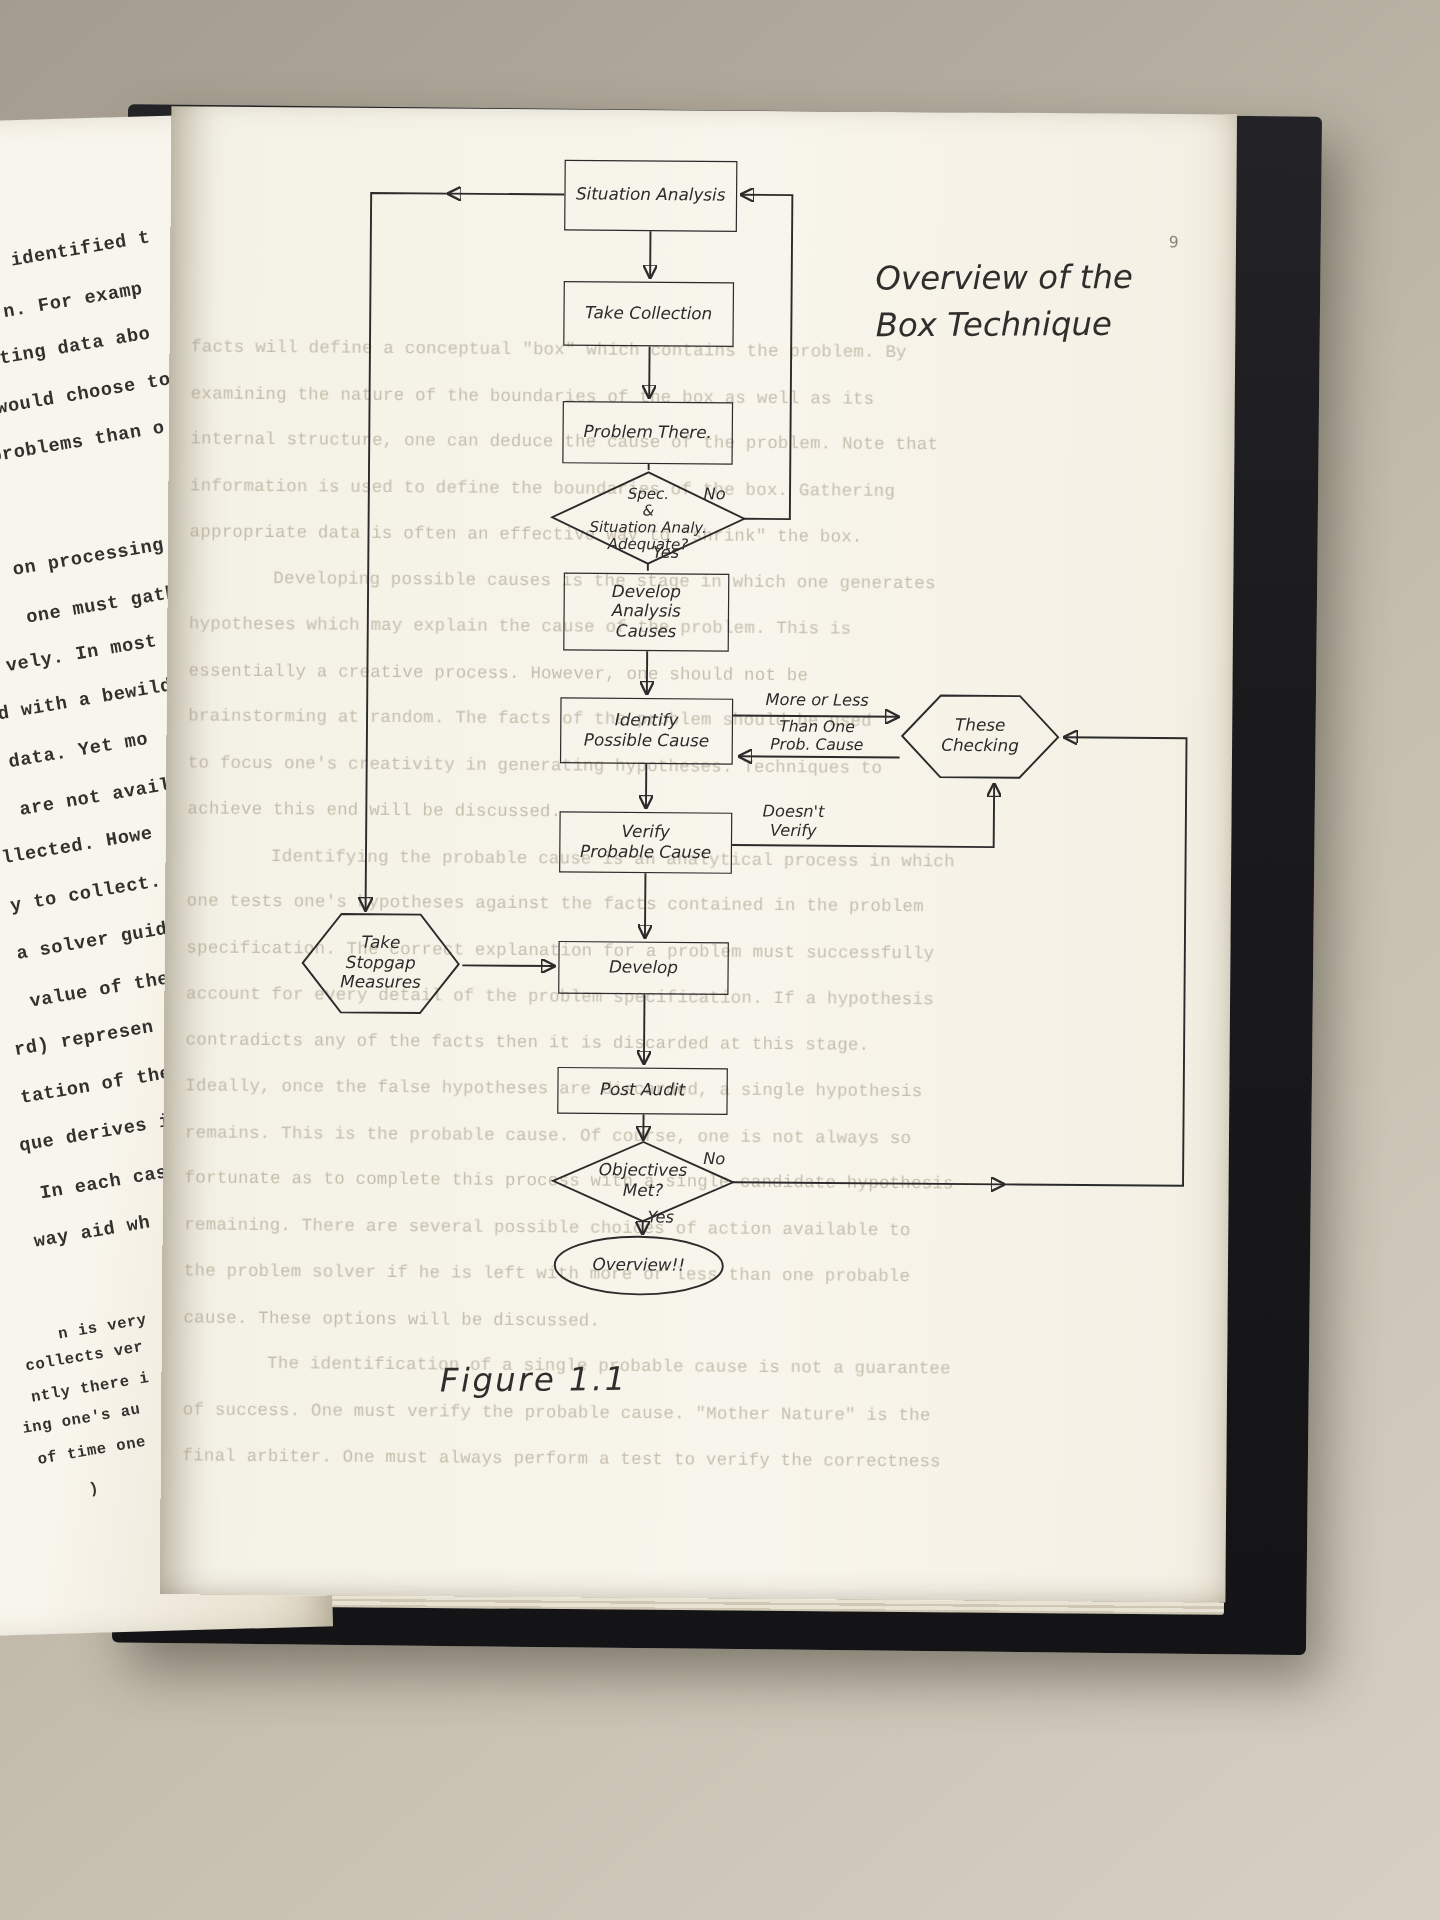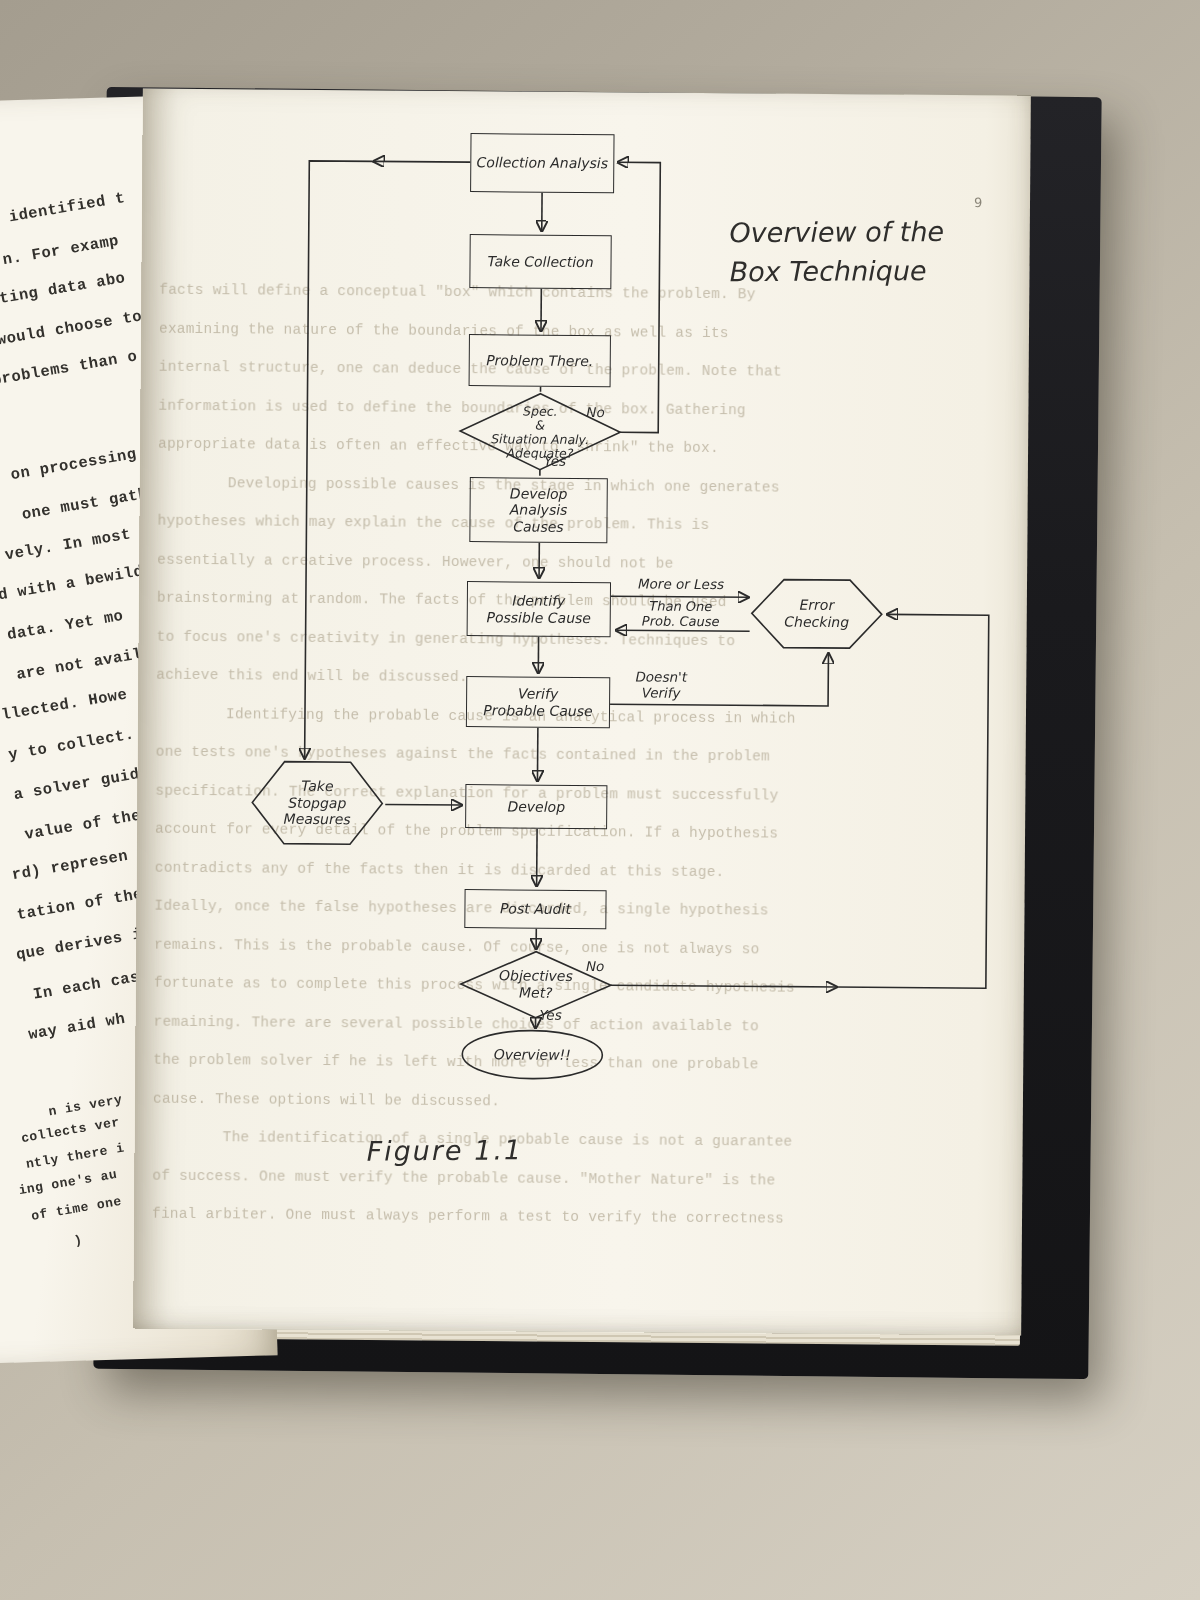--- a/index.html
+++ b/index.html
@@ -198,21 +198,21 @@
       <path d="M700,893 H850 V520 H749" marker-end="url(#arr)"></path>
 
       <polygon points="400,302 480,340 400,378 320,340"></polygon>
       <polygon points="325,893 400,860 475,893 400,926"></polygon>
       <polygon points="613,520 645,486 711,486 743,520 711,554 645,554"></polygon>
       <polygon points="115,713 147,672 213,672 245,713 213,754 147,754"></polygon>
       <ellipse cx="397" cy="963" rx="70" ry="24"></ellipse>
     </svg>
 
     <div class="node rect" style="left:328px;top:42px;width:144px;height:59px">
-      <span class="prelines">Collection Analysis</span>
+      <span class="prelines">Situation Analysis</span>
     </div>
     <div class="node rect" style="left:328px;top:143px;width:142px;height:54px">
       <span class="prelines">Take Collection</span>
     </div>
     <div class="node rect" style="left:328px;top:243px;width:142px;height:52px">
       <span class="prelines">Problem There.</span>
     </div>
     <div class="node rect" style="left:330px;top:386px;width:138px;height:65px">
       <span class="prelines">Develop
 Analysis
@@ -233,21 +233,21 @@
       <span class="prelines">Post Audit</span>
     </div>
 
     <div class="node tight" style="left:322px;top:305px;width:156px;height:72px">
       <span class="prelines">Spec.
 &amp;
 Situation Analy.
 Adequate?</span>
     </div>
     <div class="node" style="left:613px;top:488px;width:130px;height:64px">
-      <span class="prelines">Error
+      <span class="prelines">These
 Checking</span>
     </div>
     <div class="node" style="left:115px;top:676px;width:130px;height:74px">
       <span class="prelines">Take
 Stopgap
 Measures</span>
     </div>
     <div class="node" style="left:325px;top:866px;width:150px;height:54px">
       <span class="prelines">Objectives
 Met?</span>

